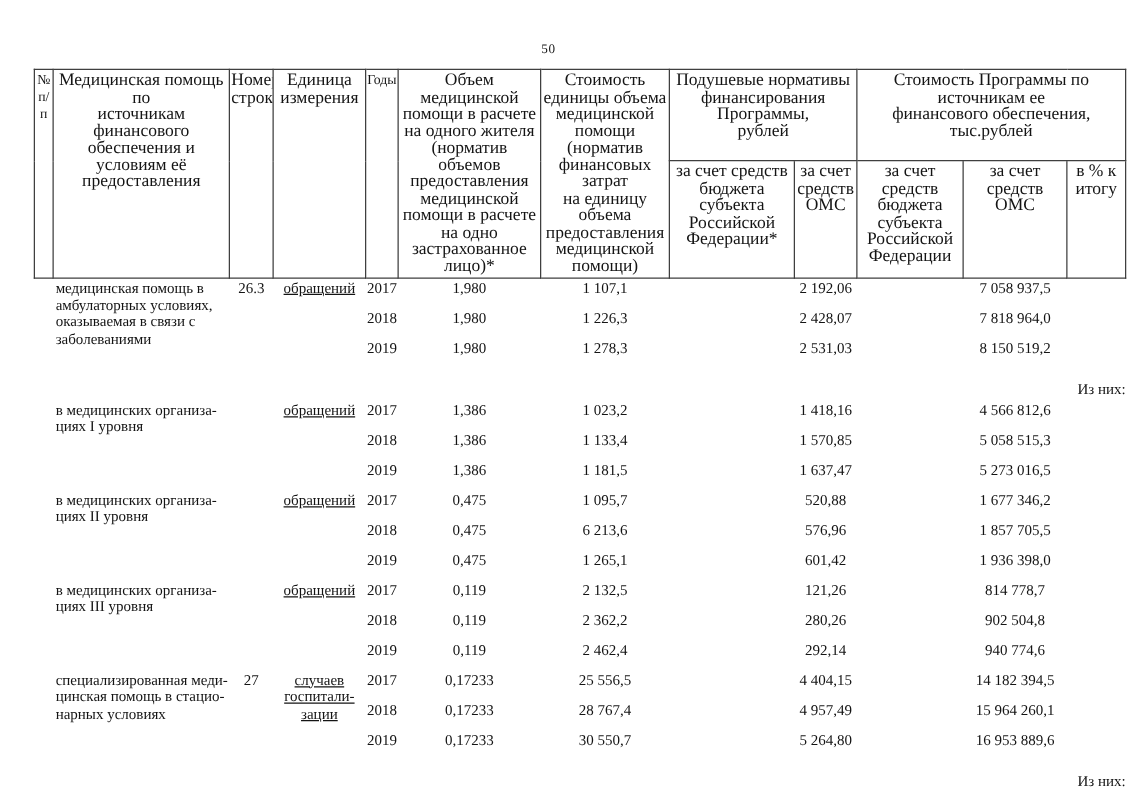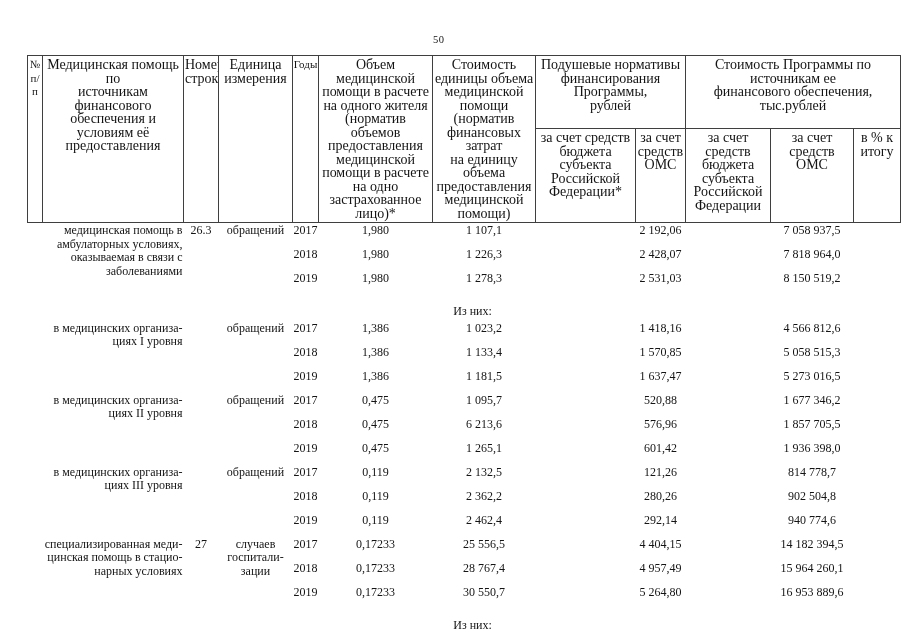--- a/index.html
+++ b/index.html
@@ -38,31 +38,31 @@
     border:none;
     vertical-align:top;
     font-size:12px;
     line-height:13.5px;
     padding:1px 0 0 0;
   }
   tr.year-row { height:24px; }
   tr.separator-row { height:26px; }
   td.separator-cell {
     vertical-align:bottom;
-    text-align:center;
+    text-align:right;
     padding:0 0 2px 2px;
   }
   td.cell-label {
-    text-align:right;
+    text-align:left;
     white-space:pre-line;
     padding-left:2px;
     padding-right:1px;
   }
   td.cell-center { text-align:center; }
-  td.cell-unit   { white-space:pre-line; }
+  td.cell-unit   { white-space:pre-line;text-decoration:underline; }
 </style>
 </head>
 <body>
 
 <div id="page-number">50</div>
 
 <table class="doc-table">
   <colgroup>
     <col style="width:15px">
       <col style="width:141px">

